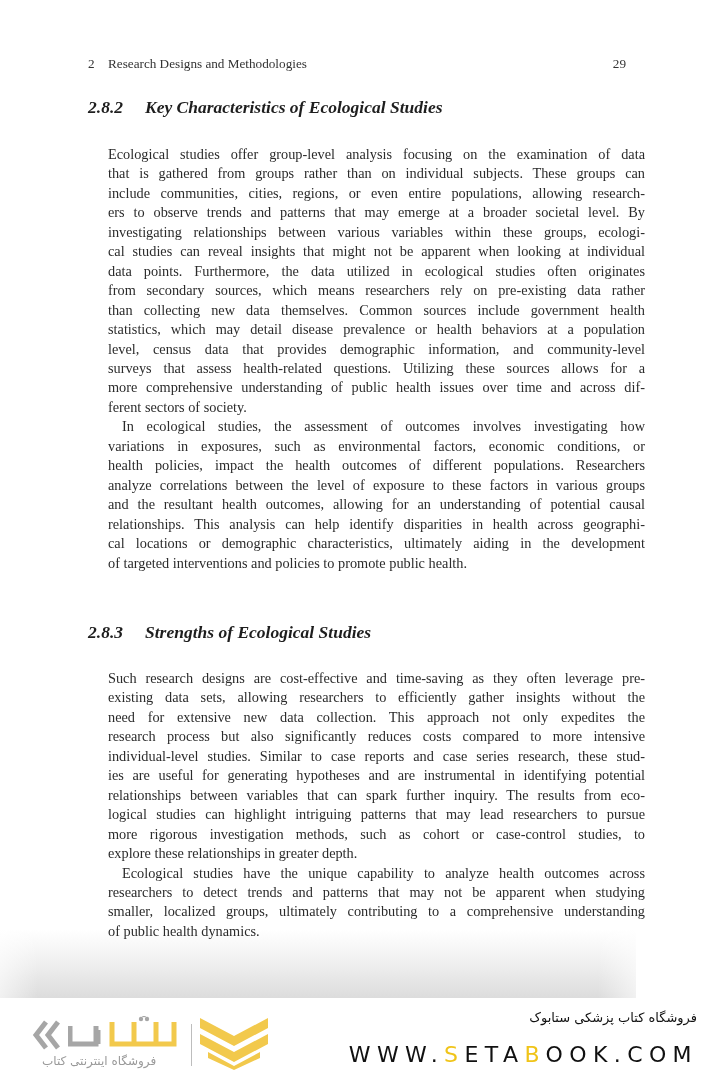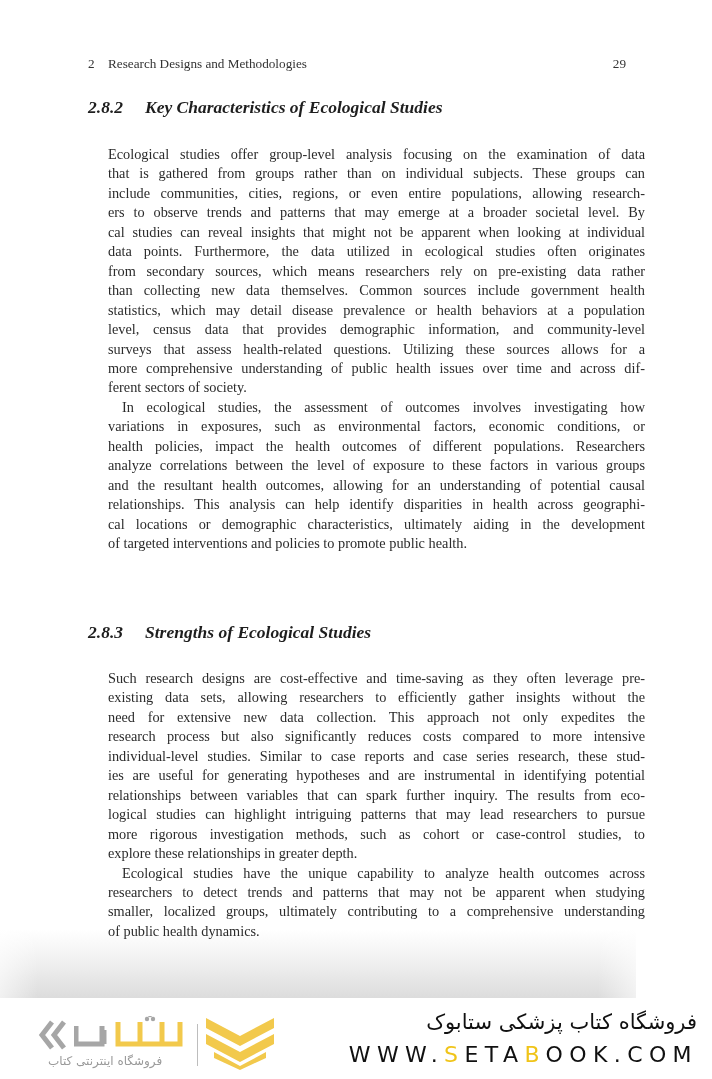--- a/index.html
+++ b/index.html
@@ -79,21 +79,21 @@
     #block2 { top: 669px; }
 
     .footer {
       position: absolute;
       left: 0; top: 998px;
       width: 712px; height: 81px;
       background: #ffffff;
     }
     .logo {
       position: absolute;
-      left: 30px; top: 14px;
+      left: 24px; top: 14px;
       width: 250px; height: 60px;
     }
     .logo-divider {
       position: absolute;
       left: 167px; top: 12px;
       width: 1px; height: 42px;
       background: #bdbdbd;
     }
     .logo-tagline {
       position: absolute;
@@ -101,21 +101,21 @@
       font-family: "DejaVu Sans", sans-serif;
       font-size: 12px;
       color: #9a9a9a;
       direction: rtl;
       white-space: nowrap;
     }
     .store-name {
       position: absolute;
       right: 15px; top: 12px;
       font-family: "DejaVu Sans", sans-serif;
-      font-size: 21px;
+      font-size: 13px;
       color: #111;
       direction: rtl;
       white-space: nowrap;
     }
     .store-url {
       position: absolute;
       right: 14px; top: 44px;
       font-family: "DejaVu Sans", sans-serif;
       font-size: 22px;
       letter-spacing: 6.4px;
@@ -138,20 +138,21 @@
   <h2 class="section-heading" id="h1" style="margin:0;">
     <span class="num">2.8.2</span><span>Key Characteristics of Ecological Studies</span>
   </h2>
 
   <div class="body-text" id="block1">
     <p>
       <span class="line">Ecological studies offer group-level analysis focusing on the examination of data</span>
       <span class="line">that is gathered from groups rather than on individual subjects. These groups can</span>
       <span class="line">include communities, cities, regions, or even entire populations, allowing research-</span>
       <span class="line">ers to observe trends and patterns that may emerge at a broader societal level. By</span>
+      <span class="line">investigating relationships between various variables within these groups, ecologi-</span>
       <span class="line">cal studies can reveal insights that might not be apparent when looking at individual</span>
       <span class="line">data points. Furthermore, the data utilized in ecological studies often originates</span>
       <span class="line">from secondary sources, which means researchers rely on pre-existing data rather</span>
       <span class="line">than collecting new data themselves. Common sources include government health</span>
       <span class="line">statistics, which may detail disease prevalence or health behaviors at a population</span>
       <span class="line">level, census data that provides demographic information, and community-level</span>
       <span class="line">surveys that assess health-related questions. Utilizing these sources allows for a</span>
       <span class="line">more comprehensive understanding of public health issues over time and across dif-</span>
       <span class="line last">ferent sectors of society.</span>
     </p>

